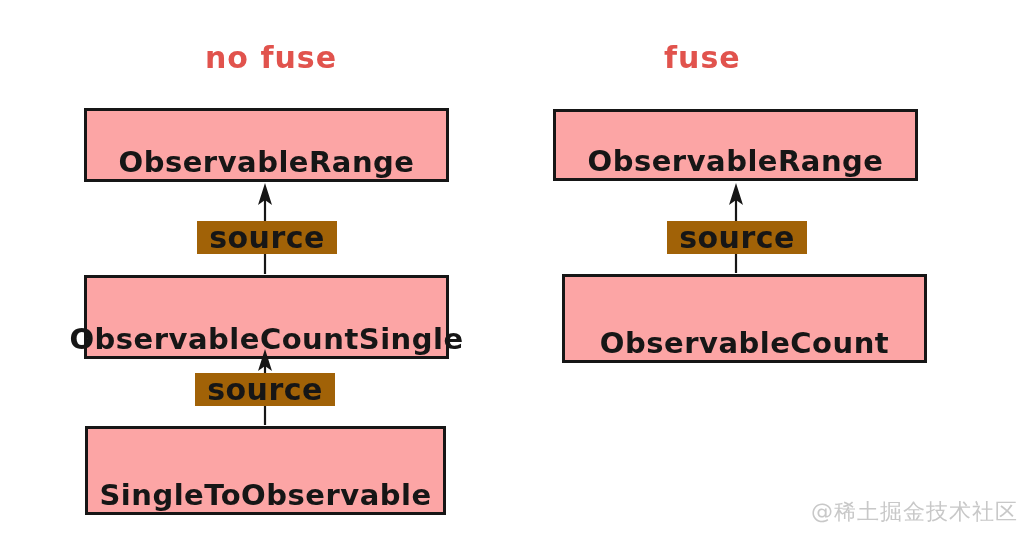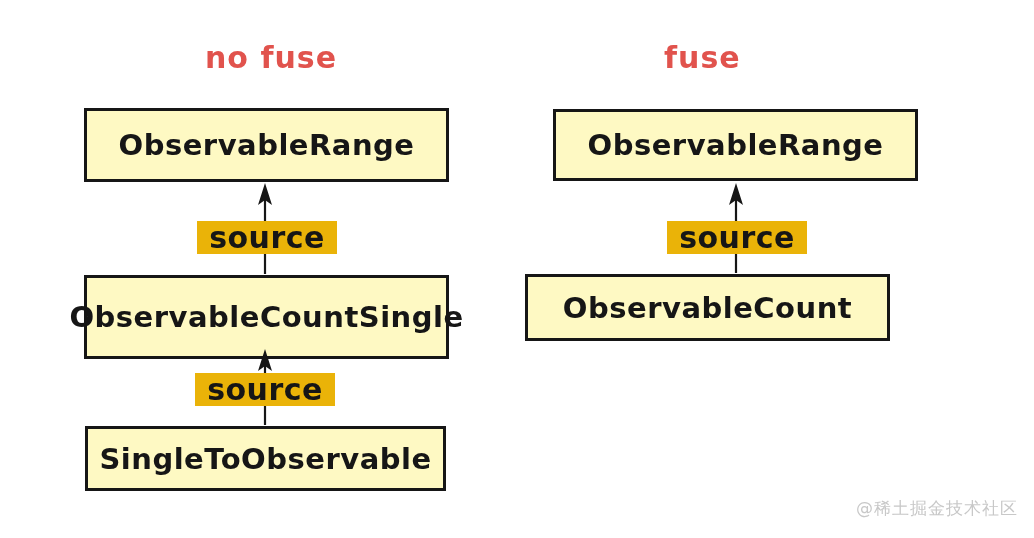--- a/index.html
+++ b/index.html
@@ -21,78 +21,78 @@
     font-size: 30px;
     font-weight: 700;
     color: #e1534d;
     letter-spacing: 1px;
     white-space: nowrap;
   }
   .node {
     position: absolute;
     box-sizing: border-box;
     border: 3px solid #161616;
-    background: #fef9c3;
+    background: #fca5a5;
     display: flex;
-    align-items: center;
+    align-items: flex-end;
     justify-content: center;
   }
   .node span {
     font-size: 29px;
     font-weight: 600;
     color: #161616;
     letter-spacing: 0.5px;
     white-space: nowrap;
   }
   .arrow { position: absolute; }
   .arrow line { stroke: #161616; stroke-width: 2.2; }
   .arrow polygon { fill: #161616; }
   .edge-label {
     position: absolute;
     text-align: center;
     font-size: 30px;
     font-weight: 600;
     color: #161616;
-    background: #eab308;
+    background: #a16207;
     line-height: 1.1;
     letter-spacing: 0.5px;
     white-space: nowrap;
   }
   .watermark {
     position: absolute;
     right: 16px;
     top: 497px;
-    font-size: 17px;
+    font-size: 22px;
     color: #c8c8c8;
     letter-spacing: 1px;
     white-space: nowrap;
   }
 </style>
 </head>
 <body>
 
 <div class="canvas">
 
   <div class="col-title" style="left:205px">no fuse</div>
   <div class="col-title" style="left:664px">fuse</div>
 
   <div class="node" style="left:84px;top:108px;width:365px;height:74px">
     <span>ObservableRange</span>
   </div>
   <div class="node" style="left:84px;top:275px;width:365px;height:84px">
     <span>ObservableCountSingle</span>
   </div>
-  <div class="node" style="left:85px;top:426px;width:361px;height:65px">
+  <div class="node" style="left:85px;top:426px;width:361px;height:89px">
     <span>SingleToObservable</span>
   </div>
 
   <div class="node" style="left:553px;top:109px;width:365px;height:72px">
     <span>ObservableRange</span>
   </div>
-  <div class="node" style="left:525px;top:274px;width:365px;height:67px">
+  <div class="node" style="left:562px;top:274px;width:365px;height:89px">
     <span>ObservableCount</span>
   </div>
 
   <svg class="arrow" style="left:252px;top:183px" width="26" height="92">
     <line x1="13" y1="91" x2="13" y2="14"></line>
     <polygon points="13,0 6,22 13,17 20,22"></polygon>
   </svg>
   <svg class="arrow" style="left:252px;top:349px" width="26" height="77">
     <line x1="13" y1="76" x2="13" y2="14"></line>
     <polygon points="13,0 6,22 13,17 20,22"></polygon>

